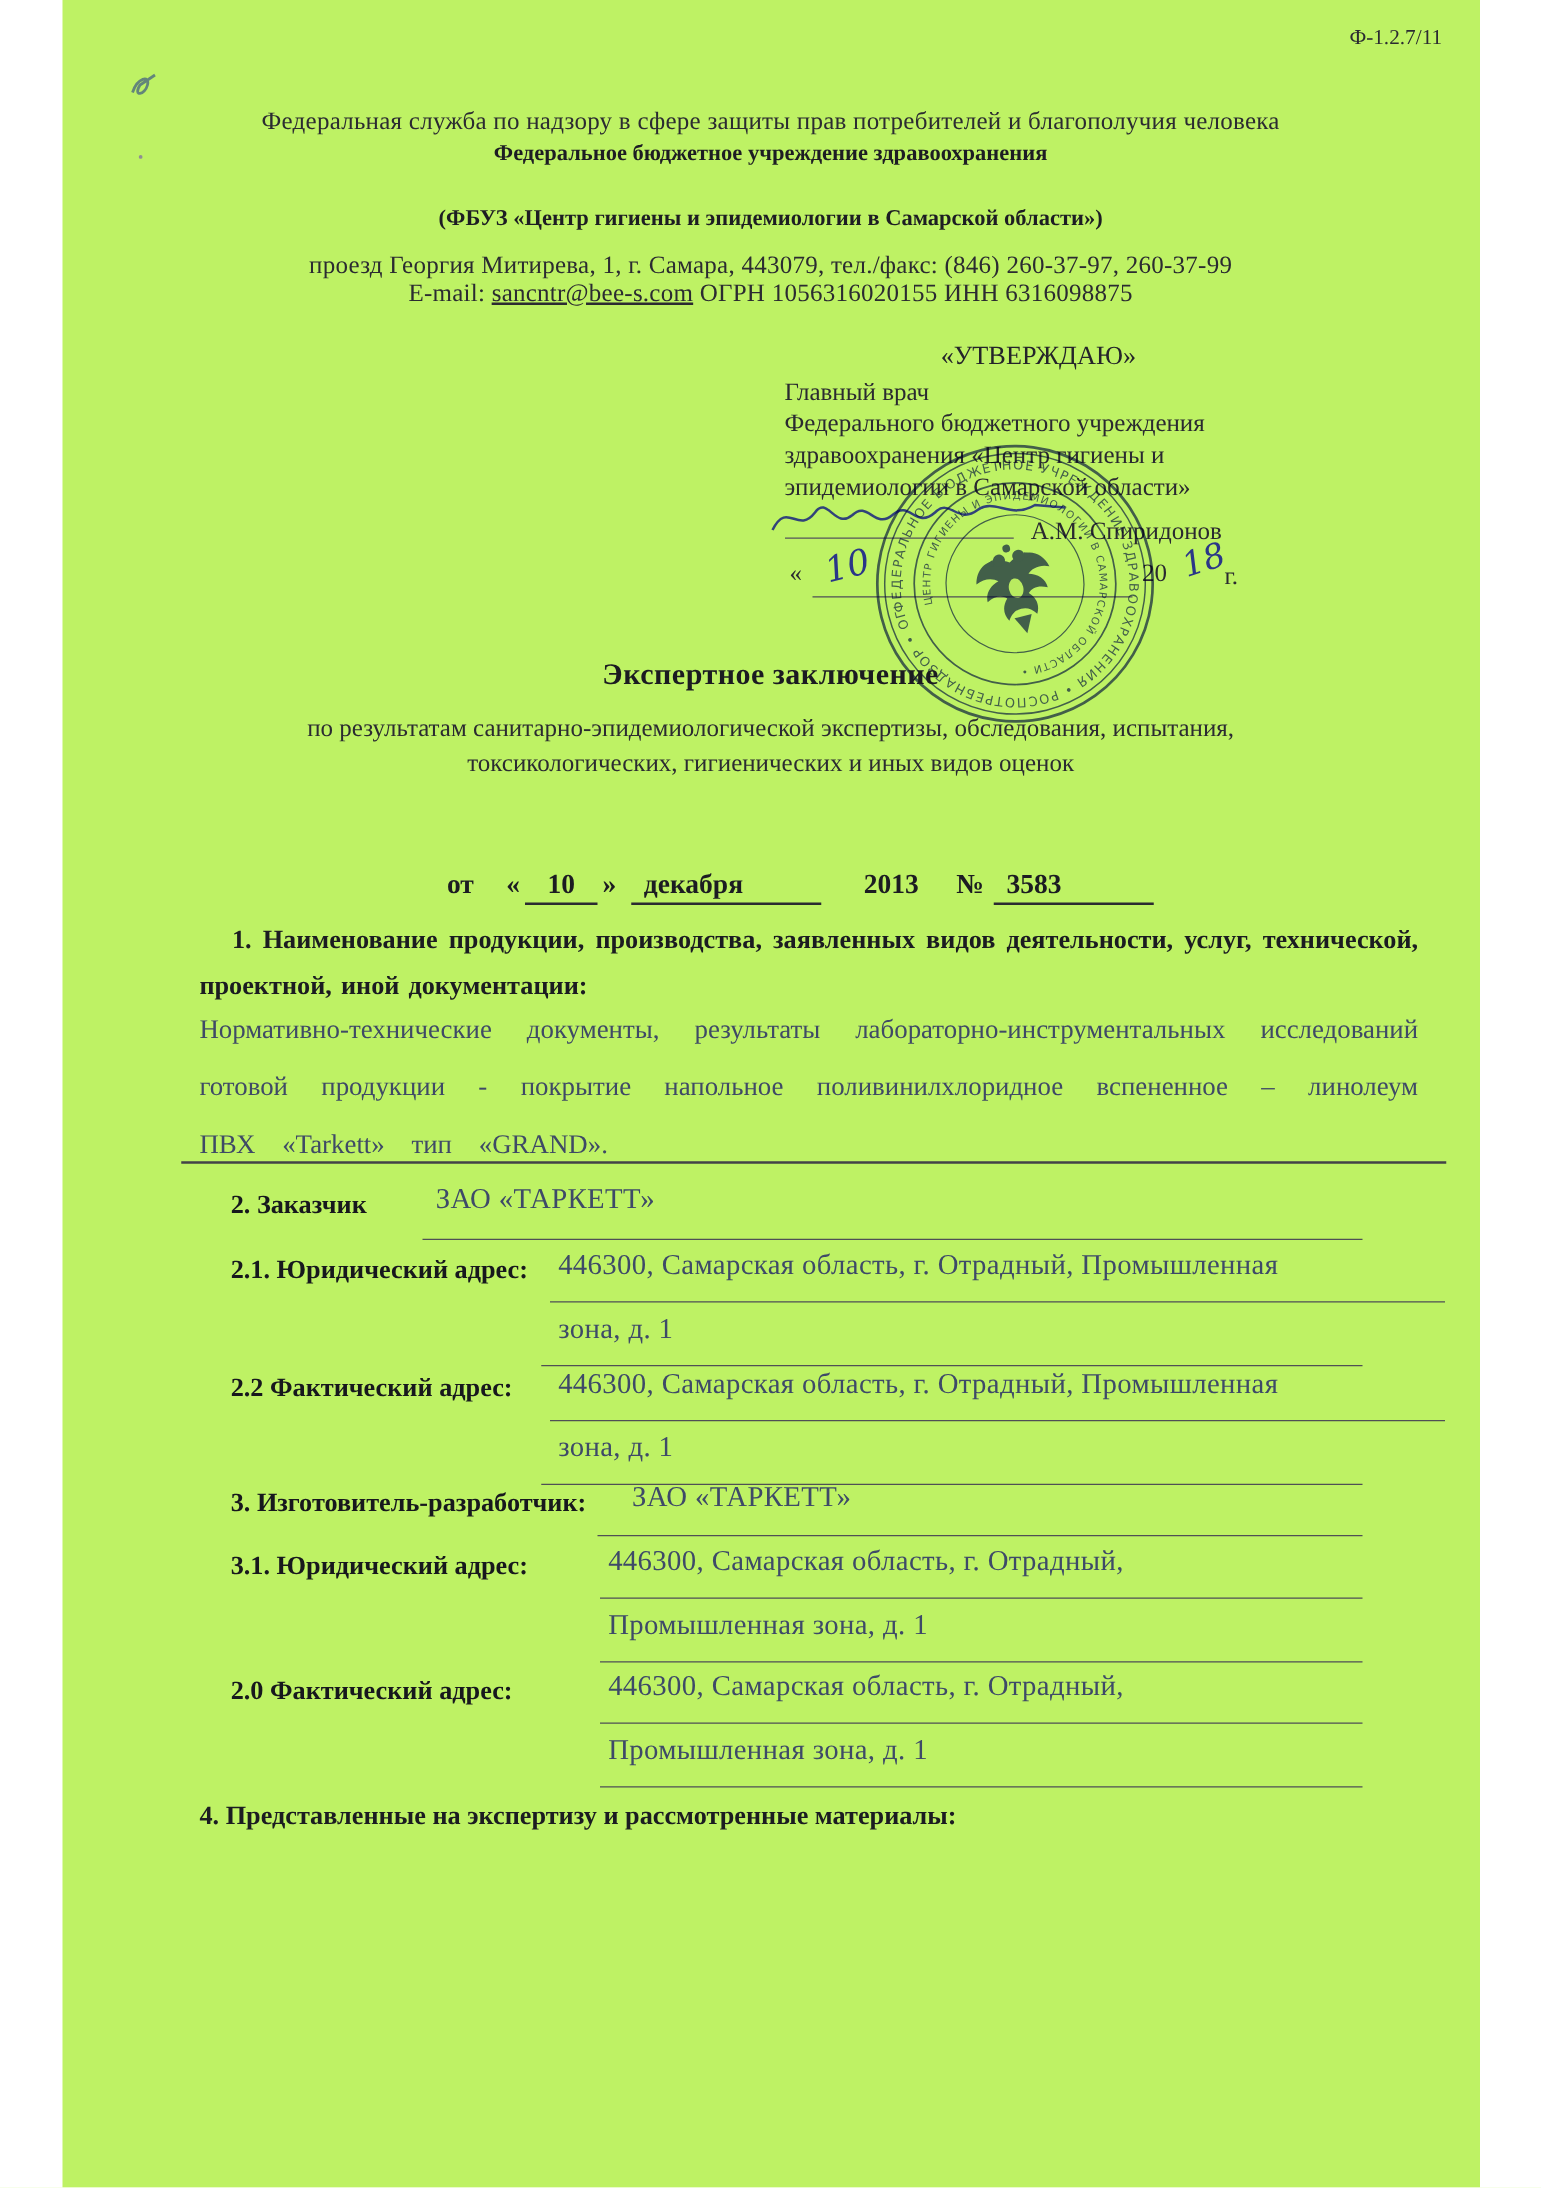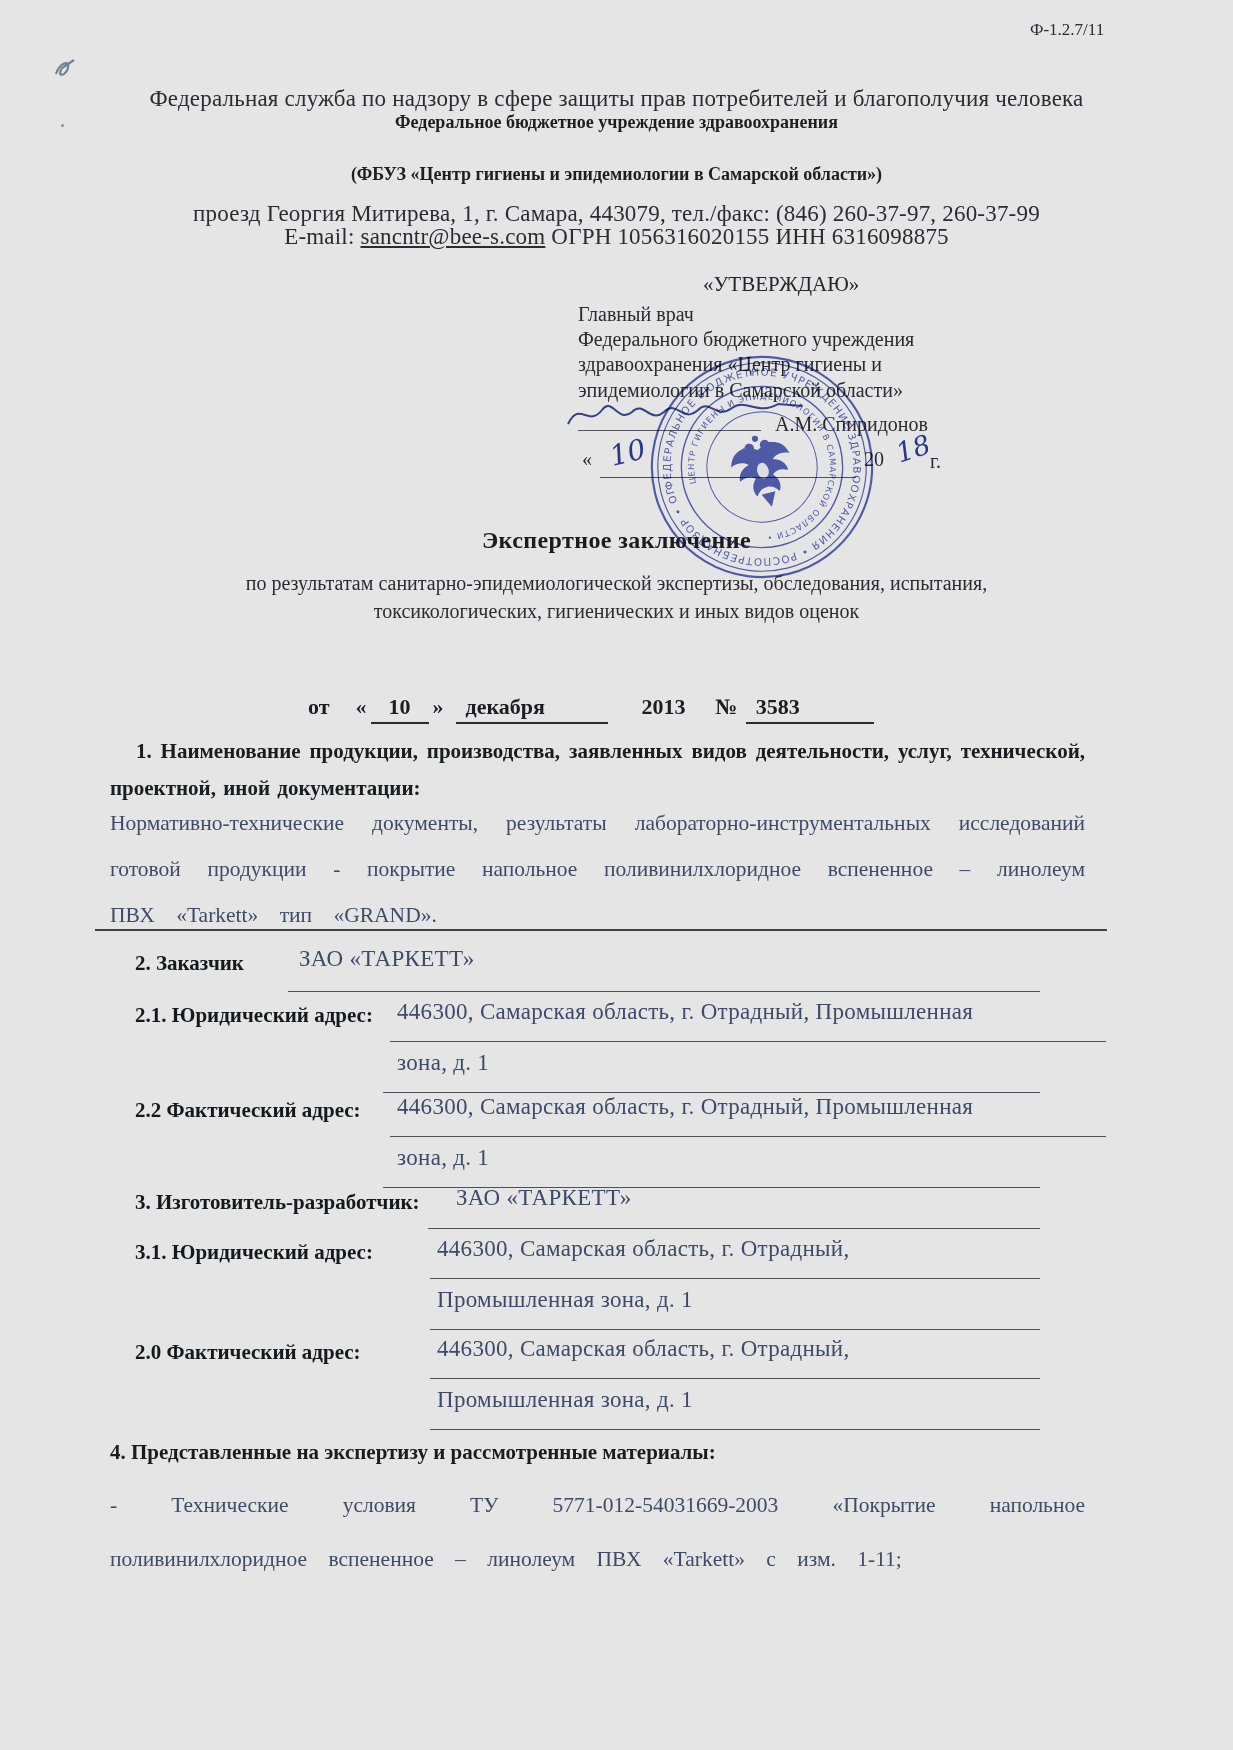--- a/index.html
+++ b/index.html
@@ -1,21 +1,21 @@
 <!DOCTYPE html>
 <html><head>
 <meta charset="utf-8">
 <style>
   * { margin:0; padding:0; box-sizing:border-box; }
   html,body { background:#ffffff; }
   body { font-family:"Liberation Serif", serif; }
-  .page { position:relative; width:1233px; height:1750px; background:#e5e5e5; overflow:hidden; color:#26262c; margin:0 auto; }
+  .page { position:relative; width:1134px; height:1750px; background:#bef264; overflow:hidden; color:#26262c; margin:0 auto; }
   .abs { position:absolute; }
   .ctr { left:0; right:0; text-align:center; }
-  .hdr  { font-size:23px; letter-spacing:.2px; color:#2b2b31; }
+  .hdr  { font-size:20px; letter-spacing:.2px; color:#2b2b31; }
   .hdrb { font-size:18px; font-weight:bold; color:#1d1d23; }
   .appr { font-size:20px; color:#2a2a30; white-space:nowrap; }
   .apprt { font-size:21px; color:#24242a; }
   .title-main { font-size:24px; font-weight:bold; letter-spacing:.4px; color:#1b1b21; }
   .title-sub  { font-size:20px; color:#2b2b31; }
   .docline { display:flex; align-items:baseline; font-weight:bold; font-size:22px; color:#1c1c22;justify-content:flex-end; }
   .dl-u { border-bottom:2px solid #2b2b31; padding-bottom:2px;margin-top:46px; }
   .lbl { font-weight:bold; font-size:21px; color:#17181d; white-space:nowrap; }
   .val { font-size:23px; color:#3e4a68; white-space:nowrap; letter-spacing:.3px; }
   .uline { position:absolute; height:0; border-top:1.5px solid #4f4f55; }
@@ -147,15 +147,14 @@
   <div class="abs val" style="left:437px;top:1287px">Промышленная зона, д. 1</div>
   <div class="uline" style="left:430px;top:1329px;width:610px"></div>
 
   <div class="abs lbl" style="left:135px;top:1340px">2.0 Фактический адрес:</div>
   <div class="abs val" style="left:437px;top:1336px">446300, Самарская область, г. Отрадный,</div>
   <div class="uline" style="left:430px;top:1378px;width:610px"></div>
   <div class="abs val" style="left:437px;top:1387px">Промышленная зона, д. 1</div>
   <div class="uline" style="left:430px;top:1429px;width:610px"></div>
 
   <div class="abs s4h" style="left:110px;top:1440px">4. Представленные на экспертизу и рассмотренные материалы:</div>
-  <div class="abs para s4i" style="left:110px;top:1478px;width:975px">- Технические условия ТУ 5771-012-54031669-2003 «Покрытие напольное поливинилхлоридное вспененное – линолеум ПВХ «Tarkett» с изм. 1-11;</div>
 
 </div>
 
 </body></html>

